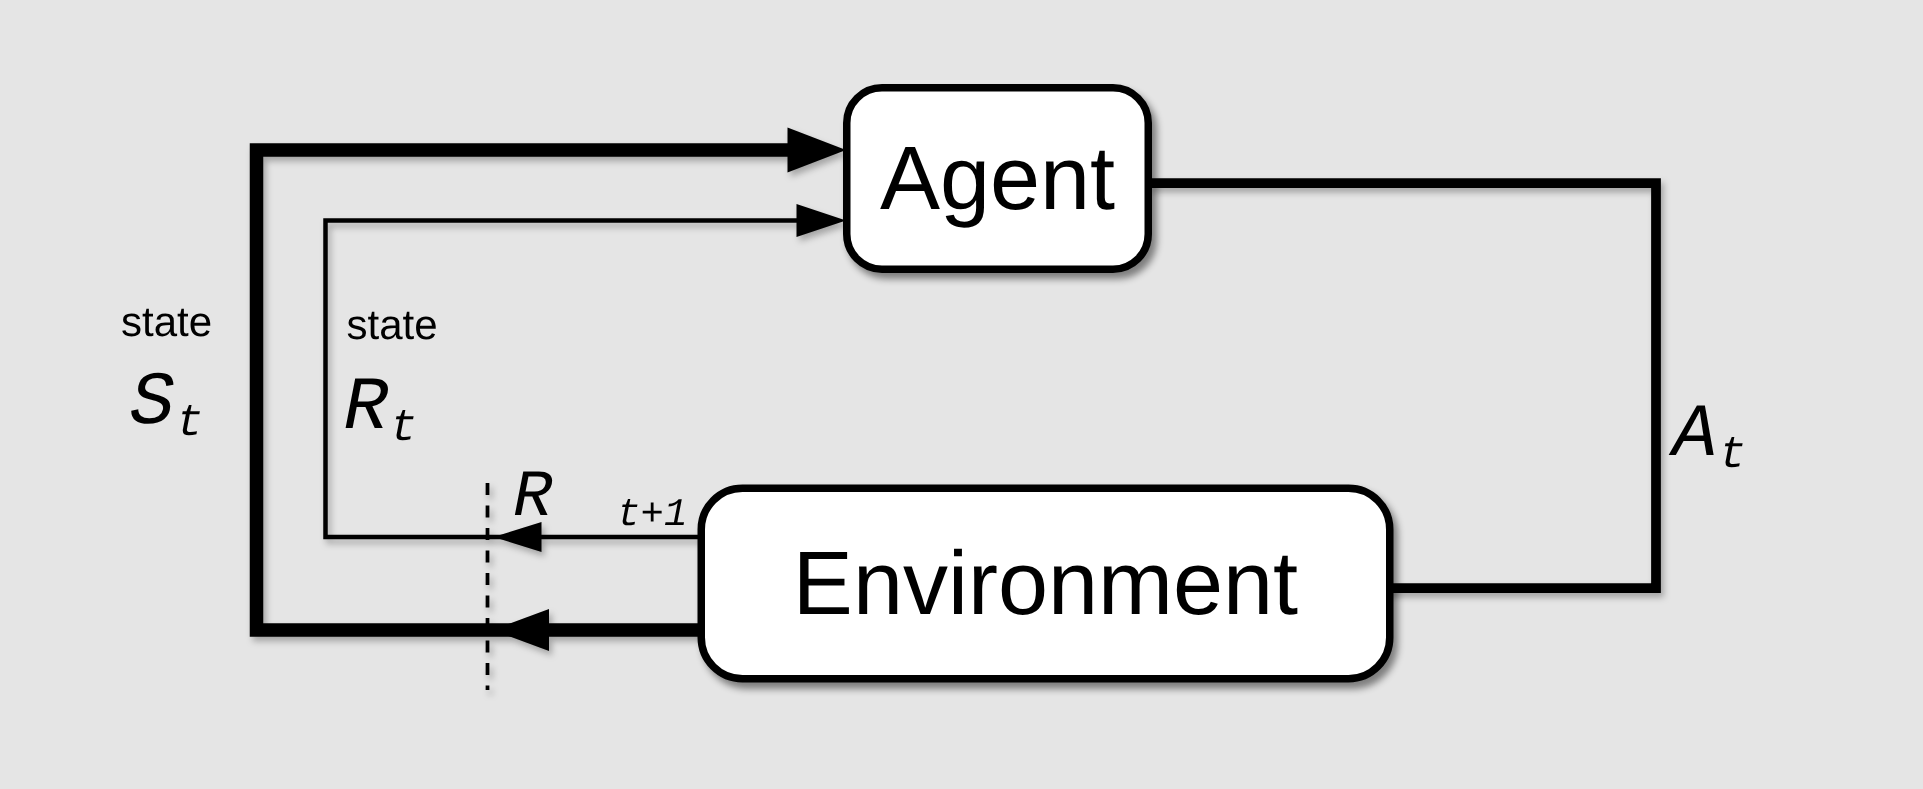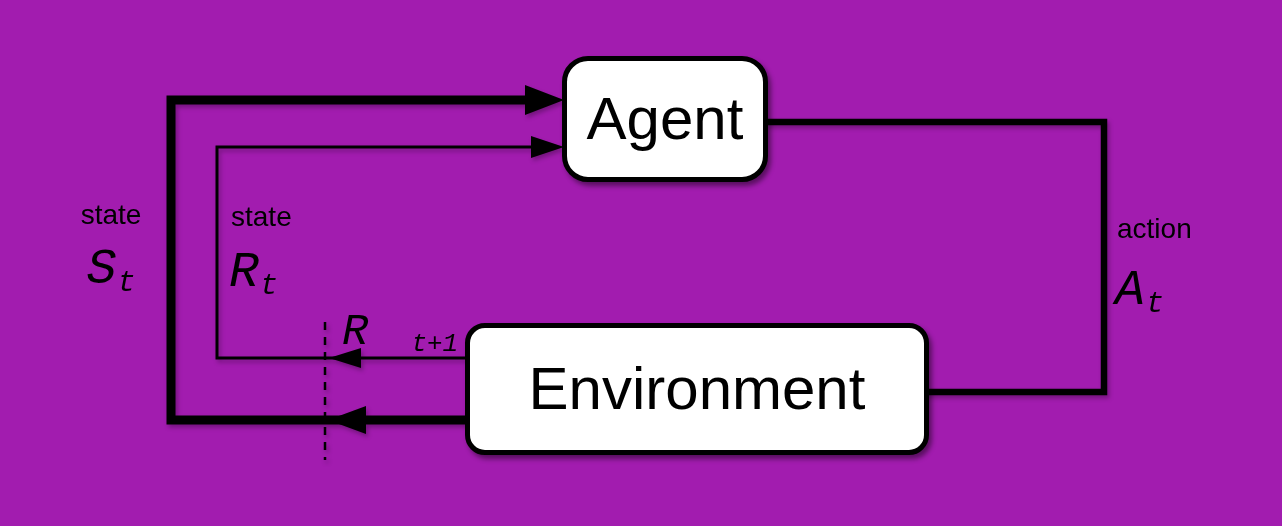--- a/index.html
+++ b/index.html
@@ -4,21 +4,21 @@
 <style>
   html, body {
     margin: 0;
     padding: 0;
     background: #ffffff;
   }
   .canvas {
     position: relative;
     width: 1282px;
     height: 526px;
-    background: #a21caf;
+    background: #e5e5e5;
     overflow: hidden;
     font-family: "Liberation Sans", sans-serif;
   }
   .connectors {
     position: absolute;
     left: 0;
     top: 0;
     width: 1282px;
     height: 526px;
     filter: drop-shadow(2px 3px 2px rgba(0,0,0,0.28));
@@ -59,21 +59,21 @@
     top: 56px;
     width: 206px;
     height: 126px;
     border-radius: 26px;
   }
   .node.env {
     left: 465px;
     top: 323px;
     width: 464px;
     height: 132px;
-    border-radius: 20px;
+    border-radius: 30px;
   }
   .lbl {
     position: absolute;
     font-size: 28px;
     line-height: 1.1;
     color: #000000;
     white-space: nowrap;
   }
   .math {
     position: absolute;
@@ -120,18 +120,17 @@
   <div class="node env">
     <span>Environment</span>
   </div>
 
   <div class="lbl centered" style="left:58px; top:200px; width:106px;">state</div>
   <div class="math centered" style="left:58px; top:242px; width:106px;"><span>S</span><span class="sub">t</span></div>
 
   <div class="lbl" style="left:231px; top:202px;">state</div>
   <div class="math" style="left:229px; top:245px;"><span>R</span><span class="sub">t</span></div>
 
-  <div class="lbl" style="left:1117px; top:214px;">action</div>
   <div class="math" style="left:1115px; top:263px;"><span>A</span><span class="sub">t</span></div>
 
   <div class="math small centered" style="left:342px; top:308px; width:116px;"><span>R</span><span class="sub">t+1</span></div>
 
 </div>
 
 </body></html>

